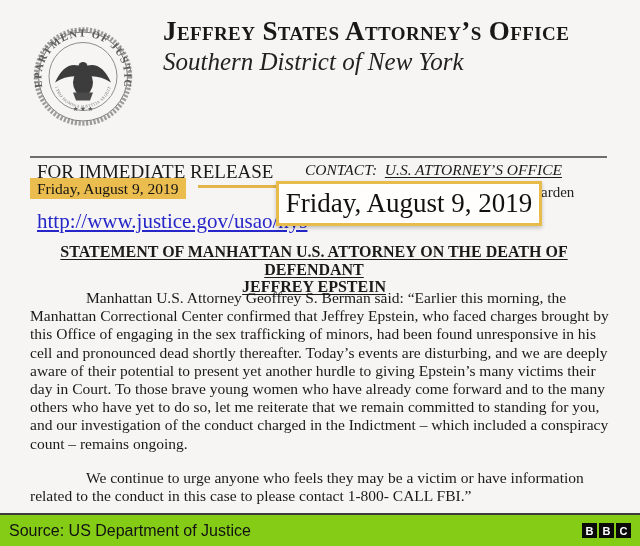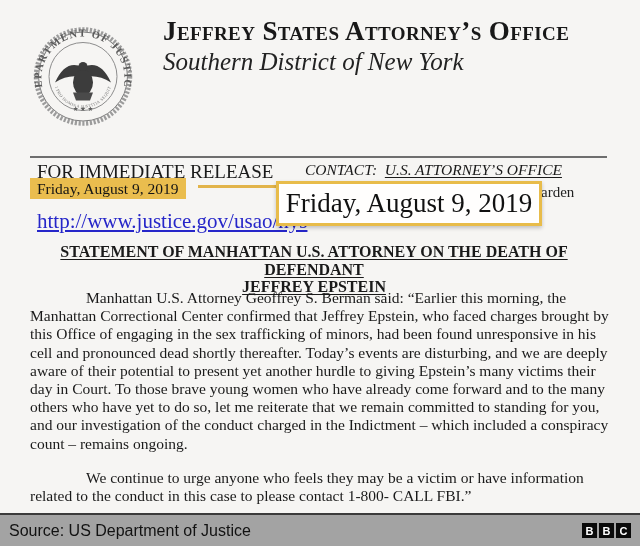--- a/index.html
+++ b/index.html
@@ -32,21 +32,21 @@
 
   
   .stmt-title { position:absolute; left:24px; top:243px; width:580px; text-align:center;
                 font-weight:bold; font-size:16px; line-height:17.5px; }
   .stmt-title span { text-decoration:underline; text-underline-offset:2px; }
   .para { position:absolute; left:30px; width:583px; font-size:15.5px; line-height:18.2px; text-align:left; }
   .p1 { top:289px; text-indent:56px; }
   .p2 { top:469px; text-indent:56px; }
 
   
-  .footer { position:absolute; left:0; bottom:0; width:640px; height:33px; background:#a3a3a3;
+  .footer { position:absolute; left:0; bottom:0; width:640px; height:33px; background:#84cc16;
             border-top:2px solid #3b3b3b; display:flex; align-items:center; justify-content:space-between;
             padding:0 9px 0 9px; font-family:"Liberation Sans", sans-serif; }
   .src { font-size:16px; color:#121212; }
   .bbc { display:flex; gap:2px; }
   .bbc b { width:15px; height:15px; background:#0a0a0a; color:#fff; font-size:11px; font-weight:bold;
            display:flex; align-items:center; justify-content:center; font-family:"Liberation Sans", sans-serif; }
 </style>
 </head>
 <body>
 

